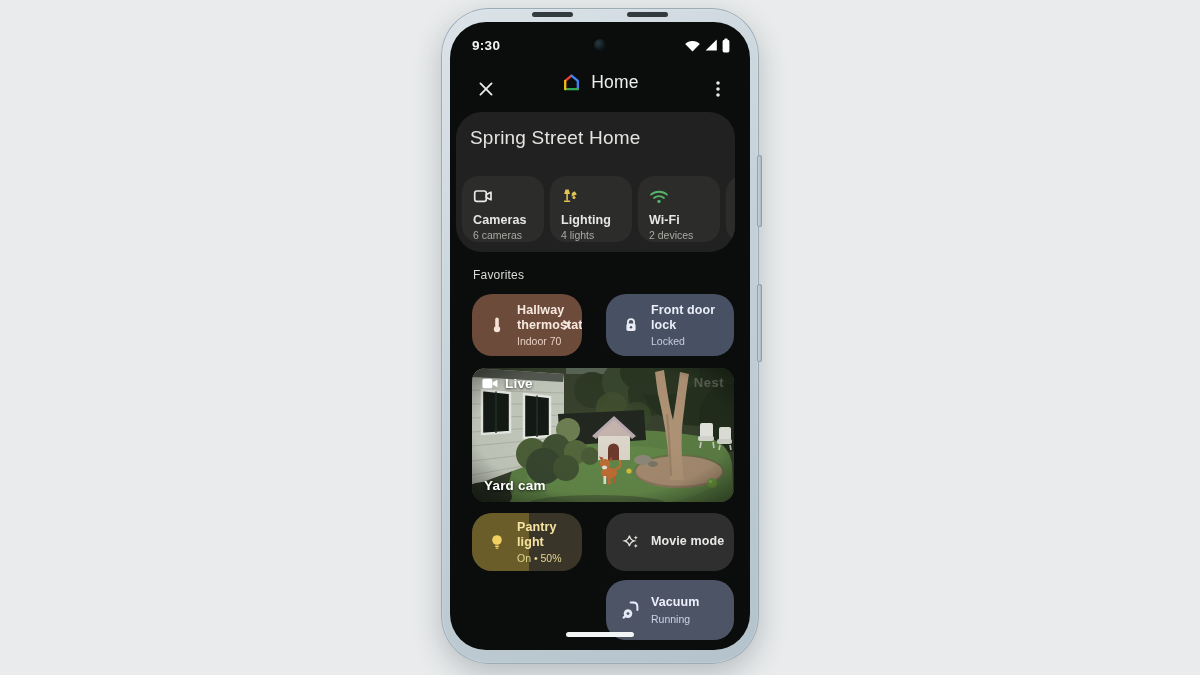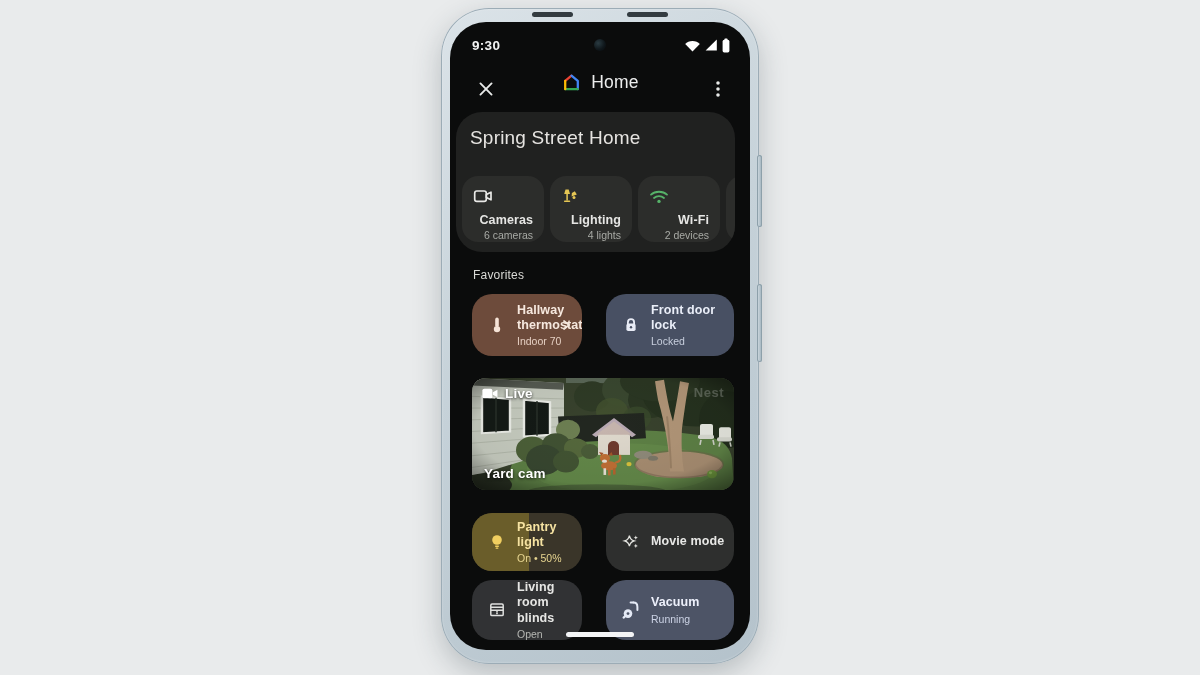--- a/index.html
+++ b/index.html
@@ -39,21 +39,21 @@
   .logo-row { position:absolute; left:0; right:0; top:0; height:34px;
     display:flex; justify-content:center; gap:9px; }
   .app-title { color:#eceded; font-size:17.5px; letter-spacing:.2px; }
   .menu-btn { position:absolute; right:22px; top:7px; width:20px; height:20px; cursor:pointer; }
   
   .home-card { position:absolute; left:6px; top:90px; width:279px; height:140px;
     border-radius:26px; background:#202120; overflow:hidden; }
   .card-title { position:absolute; left:14px; top:15px; font-size:19px; color:#e6e4e1; letter-spacing:.2px; }
   .chips { position:absolute; left:6px; top:64px; height:66px; display:flex; gap:6px; width:400px; }
   .chip { width:82px; height:66px; flex:0 0 82px; border-radius:16px; background:#2c2d2b;
-    padding:10px 11px; cursor:pointer;text-align:right; }
+    padding:10px 11px; cursor:pointer; }
   .chip .ic { height:20px; display:flex; align-items:center; }
   .chip-label { margin-top:7px; font-size:12.5px; color:#e6e6e4; font-weight:bold; letter-spacing:.1px; }
   .chip-sub { margin-top:2px; font-size:10.5px; color:#a8aaa5; }
   
   .fav-heading { position:absolute; left:23px; top:246px; font-size:12px; color:#dadad6; letter-spacing:.2px; }
   .tile { position:absolute; border-radius:20px; display:flex; align-items:center;
     padding-left:14px; cursor:pointer; overflow:hidden; }
   .tile .t-ic { width:22px; display:flex; justify-content:center; flex:0 0 22px; position:relative; z-index:2; }
   .tile .t-text { margin-left:9px; position:relative; z-index:2; }
   .t-title { font-size:12.5px; font-weight:bold; line-height:1.22; letter-spacing:.1px; }
@@ -70,21 +70,21 @@
   .tile-pantry { background:#3a3529; }
   .pantry-fill { position:absolute; left:0; top:0; bottom:0; width:52%; background:#6a5d2a; z-index:1; }
   .tile-pantry .t-title { color:#f6e3a2; } .tile-pantry .t-sub { color:#e7d590; }
   .tile-movie { background:#2e2f2e; }
   .tile-movie .t-title { color:#e8e8e6; }
   .tile-blinds { background:#313234; }
   .tile-blinds .t-title { color:#e6e6e4; } .tile-blinds .t-sub { color:#b5b6b2; }
   .tile-vacuum { background:#4d5466; }
   .tile-vacuum .t-title { color:#edf0fb; } .tile-vacuum .t-sub { color:#ccd3e5; }
   
-  .camera-card { position:absolute; left:22px; top:356px; width:262px; height:112px;
+  .camera-card { position:absolute; left:22px; top:346px; width:262px; height:134px;
     border-radius:14px; overflow:hidden; cursor:pointer; background:#222; }
   .camera-card svg.scene { position:absolute; left:0; top:0; width:100%; height:100%; }
   .live-badge { position:absolute; left:10px; top:8px; display:flex; align-items:center; gap:7px; z-index:3; }
   .live-text, .cam-name { color:#fff; font-size:13.5px; font-weight:bold;
     text-shadow:0 1px 3px rgba(0,0,0,.8); letter-spacing:.2px; }
   .cam-name { position:absolute; left:12px; bottom:9px; z-index:3; }
   .cam-watermark { position:absolute; right:10px; top:7px; z-index:3; color:rgba(255,255,255,.22);
     font-size:13px; font-weight:bold; letter-spacing:.5px; }
   
   .home-indicator { position:absolute; left:116px; top:610px; width:68px; height:5px;
@@ -336,35 +336,20 @@
           <path d="M7.4,2.6 C8.1,6 9.2,7.1 12.2,7.9 C9.2,8.7 8.1,9.8 7.4,13.2 C6.7,9.8 5.6,8.7 2.6,7.9 C5.6,7.1 6.7,6 7.4,2.6 Z" fill="none" stroke="#e3e4e0" stroke-width="1.3"></path>
           <path d="M13.8,2.6 l.6,1.5 1.5,.6 -1.5,.6 -.6,1.5 -.6,-1.5 -1.5,-.6 1.5,-.6 Z" fill="#e3e4e0"></path>
           <path d="M13.8,10.8 l.6,1.5 1.5,.6 -1.5,.6 -.6,1.5 -.6,-1.5 -1.5,-.6 1.5,-.6 Z" fill="#e3e4e0"></path>
         </svg>
       </div>
       <div class="t-text">
         <div class="t-title">Movie mode</div>
       </div>
     </div>
 
-    <div class="tile tile-blinds row-4 colA">
-      <div class="t-ic">
-        <svg width="18" height="18" viewBox="0 0 18 18" fill="none" stroke="#dfe0de" stroke-width="1.5">
-          <rect x="2.8" y="3" width="12.4" height="11.6" rx="1.2"></rect>
-          <path d="M2.8,6.3 H15.2"></path>
-          <path d="M2.8,9.3 H15.2"></path>
-          <path d="M9,9.3 V11.6"></path>
-          <circle cx="9" cy="12.4" r="0.9" fill="#dfe0de" stroke="none"></circle>
-        </svg>
-      </div>
-      <div class="t-text">
-        <div class="t-title">Living room blinds</div>
-        <div class="t-sub">Open</div>
-      </div>
-    </div>
 
     <div class="tile tile-vacuum row-4 colB">
       <div class="t-ic">
         <svg width="20" height="20" viewBox="0 0 20 20">
           <path d="M12.4,2.6 c2.8,0 4,1.9 4,4.4 V10" stroke="#e4e9f5" stroke-width="2" fill="none" stroke-linecap="round"></path>
           <path d="M9.6,2.6 h2.8" stroke="#e4e9f5" stroke-width="2" stroke-linecap="round"></path>
           <circle cx="7" cy="13.6" r="4.3" fill="#e4e9f5"></circle>
           <circle cx="7" cy="13.6" r="1.4" fill="#4d5466"></circle>
           <path d="M2.6,17.6 l2,-1.8" stroke="#e4e9f5" stroke-width="2.2" stroke-linecap="round"></path>
         </svg>

